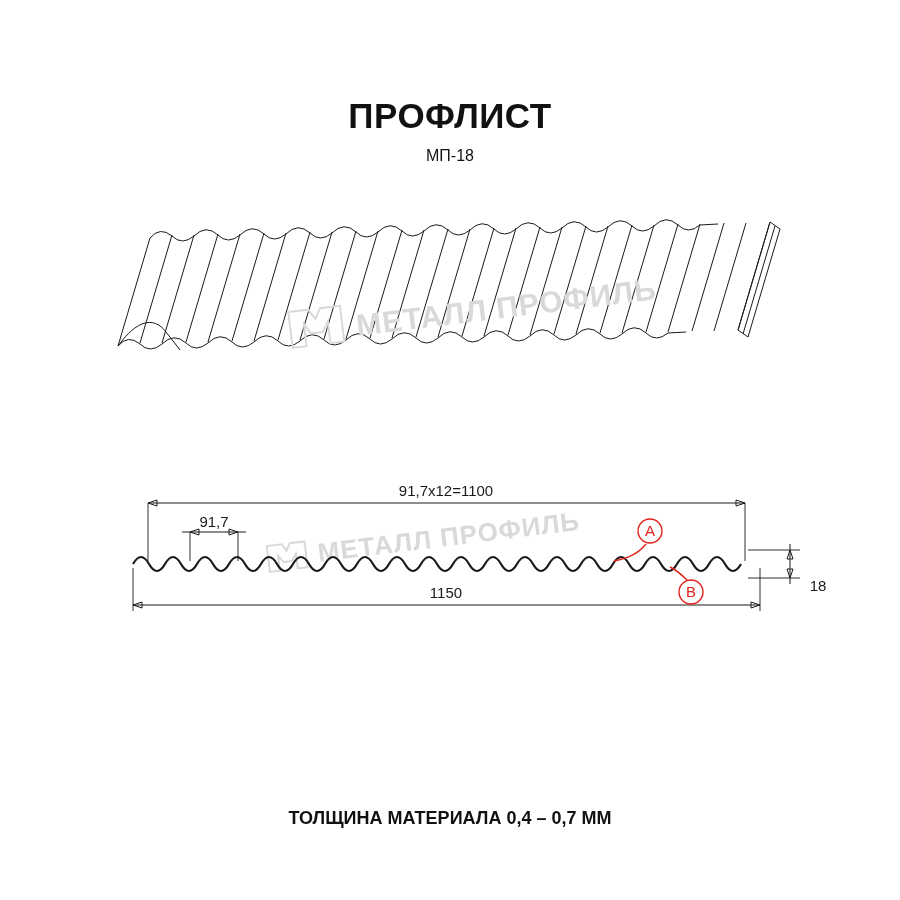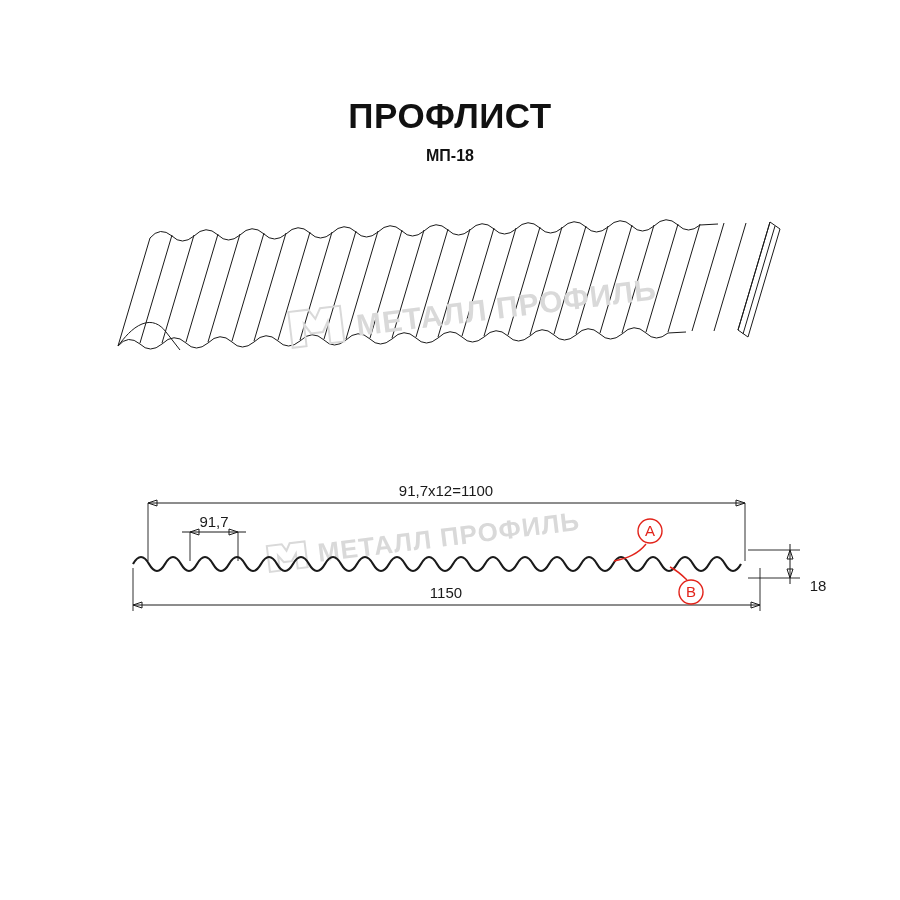--- a/index.html
+++ b/index.html
@@ -33,21 +33,21 @@
     letter-spacing: 0.5px;
     color: #111;
   }
   .subtitle {
     position: absolute;
     top: 131px;
     left: 0;
     width: 900px;
     text-align: center;
     font-size: 16px;
-    font-weight: bold;
+    font-weight: normal;
     color: #111;
   }
   .footer {
     position: absolute;
     top: 792px;
     left: 0;
     width: 900px;
     text-align: center;
     font-size: 18px;
     font-weight: bold;
@@ -86,20 +86,21 @@
     letter-spacing: 1px;
   }
 </style>
 </head>
 <body>
 
 <div class="sheet">
 
   <div class="title">ПРОФЛИСТ</div>
   <div class="subtitle">МП-18</div>
+  <div class="footer">ТОЛЩИНА МАТЕРИАЛА 0,4 – 0,7 ММ</div>
 
   <svg width="900" height="900" viewBox="0 0 900 900" style="position:absolute;top:0;left:0;">
 
     <g>
 
       <path class="ln thin" d="
         M118,330
         C124,322 132,312 142,308
         C152,304 160,308 166,316
         L180,334" transform="translate(0,0)"></path>

